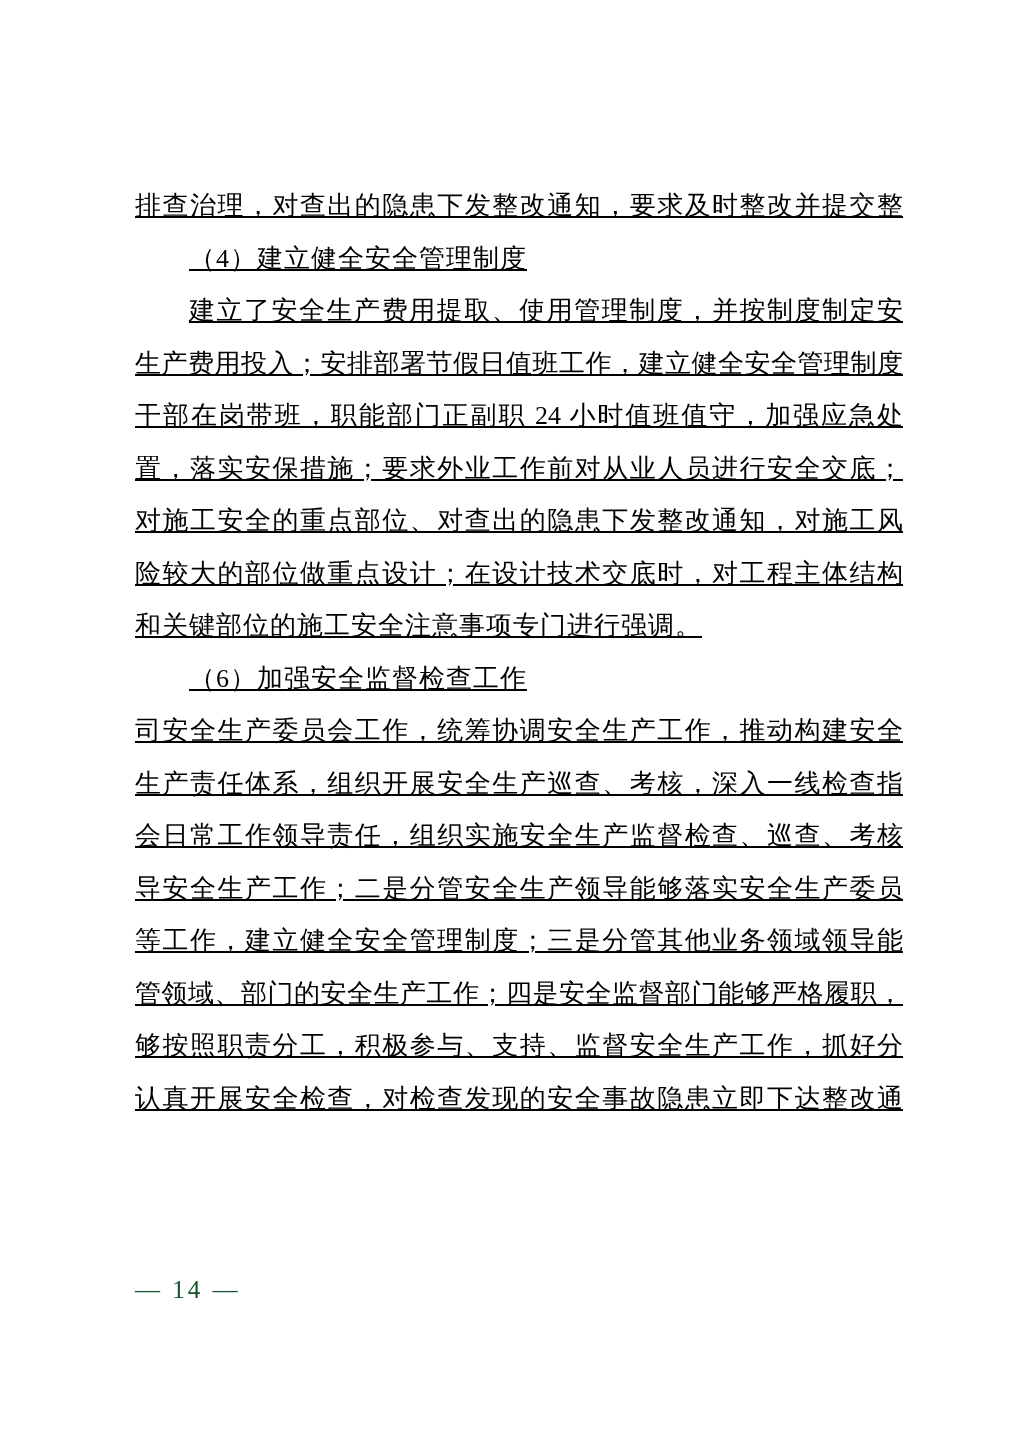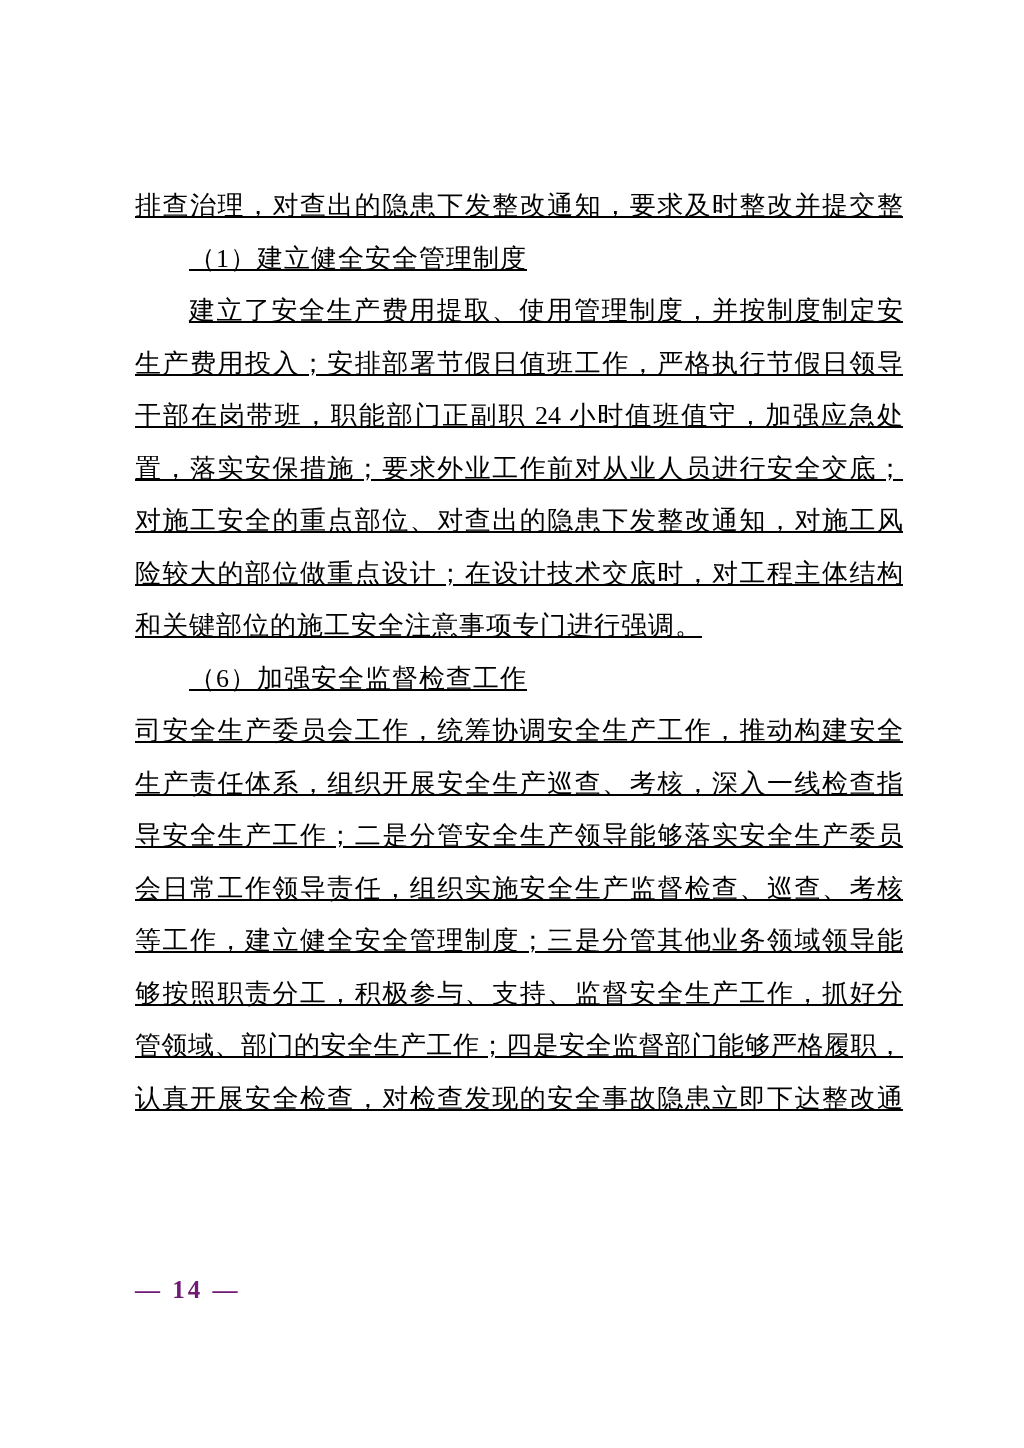--- a/index.html
+++ b/index.html
@@ -41,42 +41,41 @@
   .line.ind {
     padding-left: 54px;
   }
   .page-footer {
     position: absolute;
     left: 135px;
     top: 1272px;
     font-size: 25px;
     line-height: 36px;
     letter-spacing: 3px;
-    color: #701a75;
-    font-weight: bold;
+    color: #14532d;
   }
 </style>
 </head>
 <body>
 
 <div class="page">
   <div class="text-body">
       <div class="line j">排查治理，对查出的隐患下发整改通知，要求及时整改并提交整</div>
-      <div class="line ind">（1）建立健全安全管理制度</div>
+      <div class="line ind">（4）建立健全安全管理制度</div>
       <div class="line j ind">建立了安全生产费用提取、使用管理制度，并按制度制定安</div>
-      <div class="line j">生产费用投入；安排部署节假日值班工作，严格执行节假日领导</div>
+      <div class="line j">生产费用投入；安排部署节假日值班工作，建立健全安全管理制度</div>
       <div class="line j">干部在岗带班，职能部门正副职 24 小时值班值守，加强应急处</div>
       <div class="line j">置，落实安保措施；要求外业工作前对从业人员进行安全交底；</div>
       <div class="line j">对施工安全的重点部位、对查出的隐患下发整改通知，对施工风</div>
       <div class="line j">险较大的部位做重点设计；在设计技术交底时，对工程主体结构</div>
       <div class="line">和关键部位的施工安全注意事项专门进行强调。</div>
       <div class="line ind">（6）加强安全监督检查工作</div>
       <div class="line j">司安全生产委员会工作，统筹协调安全生产工作，推动构建安全</div>
       <div class="line j">生产责任体系，组织开展安全生产巡查、考核，深入一线检查指</div>
+      <div class="line j">会日常工作领导责任，组织实施安全生产监督检查、巡查、考核</div>
       <div class="line j">导安全生产工作；二是分管安全生产领导能够落实安全生产委员</div>
-      <div class="line j">会日常工作领导责任，组织实施安全生产监督检查、巡查、考核</div>
       <div class="line j">等工作，建立健全安全管理制度；三是分管其他业务领域领导能</div>
+      <div class="line j">管领域、部门的安全生产工作；四是安全监督部门能够严格履职，</div>
       <div class="line j">够按照职责分工，积极参与、支持、监督安全生产工作，抓好分</div>
-      <div class="line j">管领域、部门的安全生产工作；四是安全监督部门能够严格履职，</div>
       <div class="line j">认真开展安全检查，对检查发现的安全事故隐患立即下达整改通</div>
     </div>
   <div class="page-footer">— 14 —</div>
 </div>
 
 </body></html>

